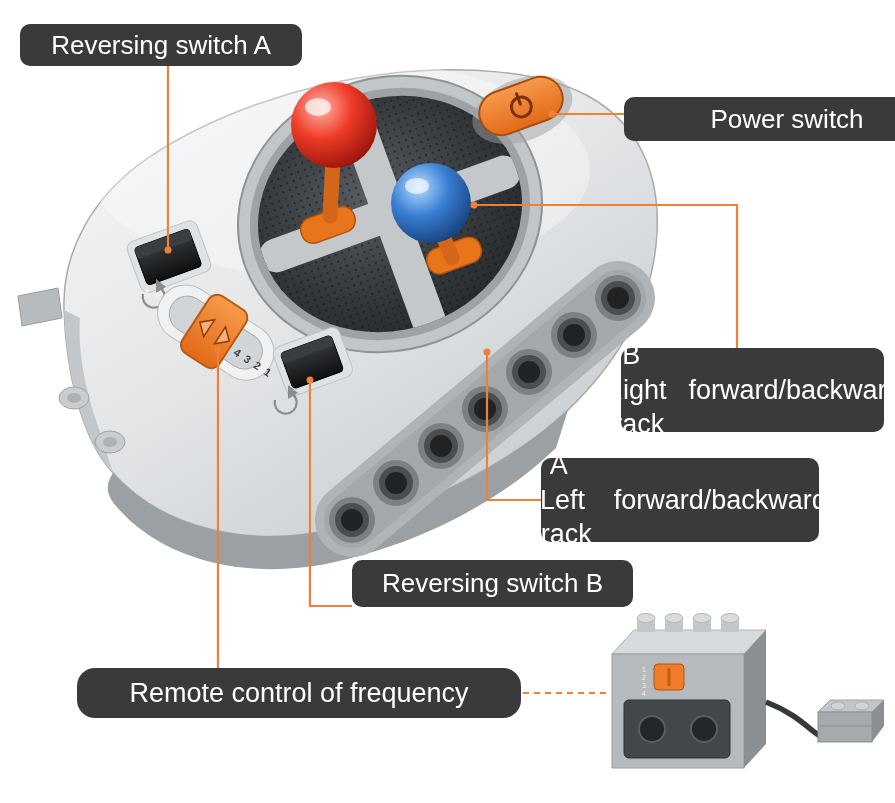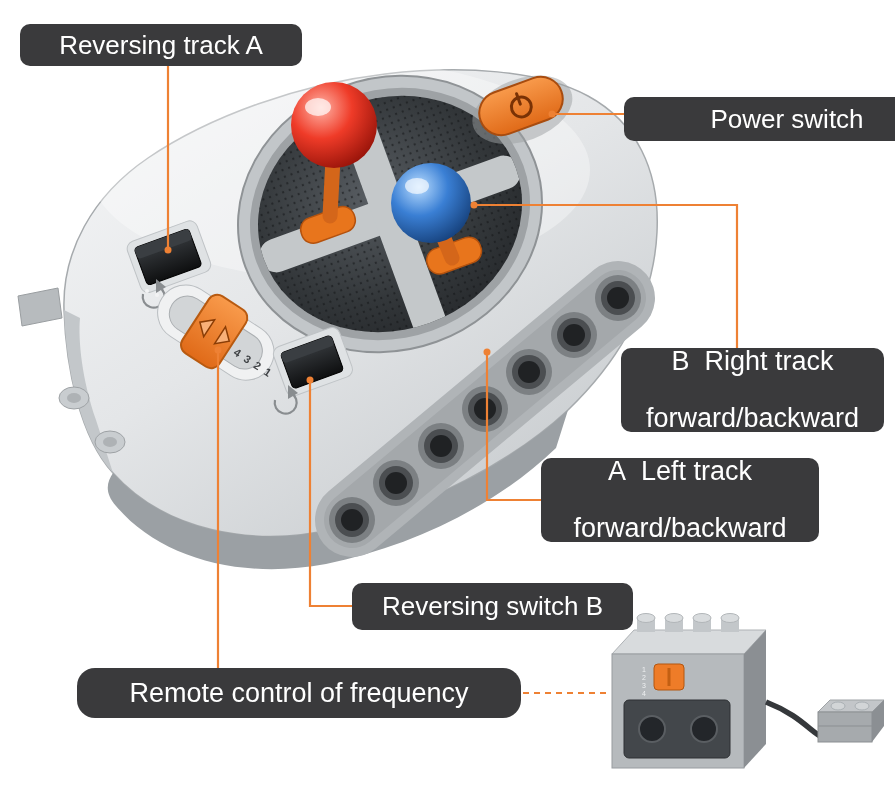--- a/index.html
+++ b/index.html
@@ -2,21 +2,21 @@
 <html><head>
 <meta charset="utf-8">
 <style>
   html,body{margin:0;padding:0;background:#ffffff;}
   #stage{position:relative;width:895px;height:803px;background:#ffffff;overflow:hidden;
          font-family:"Liberation Sans",sans-serif;}
   #device-svg{position:absolute;left:0;top:0;z-index:1;}
   .label{position:absolute;background:#3a3a3c;color:#ffffff;display:flex;align-items:center;
          justify-content:center;border-radius:10px;z-index:2;text-align:center;}
   .label.single{font-size:26px;}
-  .label.two-line{flex-direction:column;font-size:27px;line-height:1.28;gap:22px;}
+  .label.two-line{font-size:27px;line-height:1.28;gap:22px;}
   .chdigit{font-family:"Liberation Sans",sans-serif;font-size:11px;fill:#3f4245;font-weight:bold;}
   .rdigit{font-family:"Liberation Sans",sans-serif;font-size:7px;fill:#eef0f1;}
   .leader{stroke:#ee8134;stroke-width:2.2;fill:none;}
   .leader-dot{fill:#ee8134;}
 </style>
 </head>
 <body>
 
 <div id="stage">
 
@@ -226,38 +226,38 @@
         <ellipse cx="838" cy="706" rx="7" ry="4" fill="#d2d5d7" stroke="#aab0b4"></ellipse>
         <ellipse cx="862" cy="706" rx="7" ry="4" fill="#d2d5d7" stroke="#aab0b4"></ellipse>
         <rect x="818" y="712" width="54" height="30" fill="#a6aaad" stroke="#8b8f92"></rect>
         <polygon points="872,712 884,700 884,726 872,742" fill="#8b8f93"></polygon>
         <line x1="818" y1="726" x2="872" y2="726" stroke="#8b8f92"></line>
       </g>
     </g>
   </svg>
 
   <div class="label single" style="left:20px;top:24px;width:282px;height:42px;">
-    <span>Reversing track A</span>
+    <span>Reversing switch A</span>
   </div>
 
   <div class="label single" style="left:624px;top:97px;width:276px;height:44px;padding-left:25px;">
     <span>Power switch</span>
   </div>
 
   <div class="label two-line" style="left:621px;top:348px;width:263px;height:84px;">
     <span>B&nbsp; Right track</span>
     <span>forward/backward</span>
   </div>
 
   <div class="label two-line" style="left:541px;top:458px;width:278px;height:84px;align-items:center;">
     <span>A&nbsp; Left track</span>
     <span>forward/backward</span>
   </div>
 
-  <div class="label single" style="left:352px;top:583px;width:281px;height:47px;">
+  <div class="label single" style="left:352px;top:560px;width:281px;height:47px;">
     <span>Reversing switch B</span>
   </div>
 
   <div class="label single" style="left:77px;top:668px;width:444px;height:50px;font-size:27px;border-radius:18px;">
     <span>Remote control of frequency</span>
   </div>
 
 </div>
 
 </body></html>

